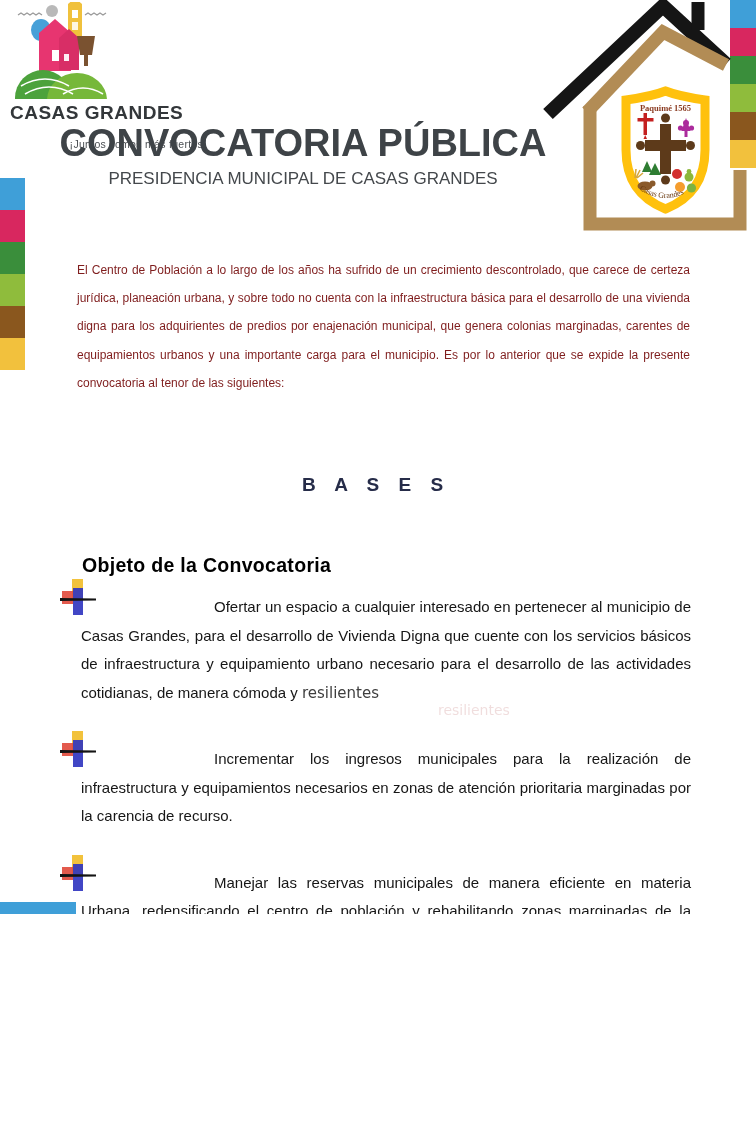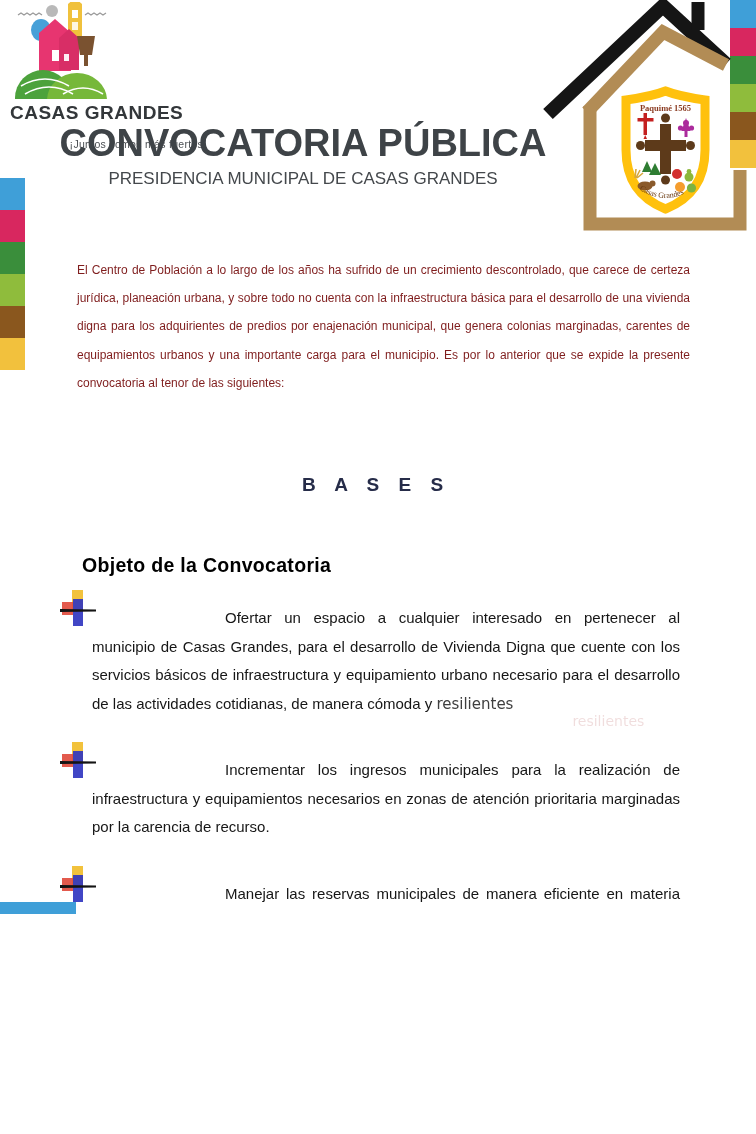--- a/index.html
+++ b/index.html
@@ -32,21 +32,21 @@
 
   
   .bases{position:absolute;left:70px;top:458px;width:580px;margin:16px;text-align:center;
          font-size:19px;font-weight:800;letter-spacing:7px;color:#262c49;}
   .objeto{position:absolute;left:82px;top:554px;margin:0;font-size:19.5px;font-weight:800;
           color:#000000;letter-spacing:.3px;}
 
   
   .bullets{position:absolute;left:80px;top:592px;width:612px;}
   .bullet{position:relative;margin:0 0 38px 0;}
-  .btext{margin:12px;font-size:15px;line-height:28.5px;text-align:justify;
+  .btext{margin:1px;font-size:15px;line-height:28.5px;text-align:justify;
          text-indent:133px;color:#161616;}
   .bicon{position:absolute;left:-20px;top:-14px;width:36px;height:38px;}
   .resilient{position:relative;font-family:"DejaVu Sans",sans-serif;color:#3e3e3e;}
   .resilient::after{content:attr(data-ghost);position:absolute;left:3px;top:12px;
                     font-size:14px;color:#b85c5c;opacity:.2;white-space:nowrap;}
 </style>
 </head>
 <body>
 
 <div class="page">

